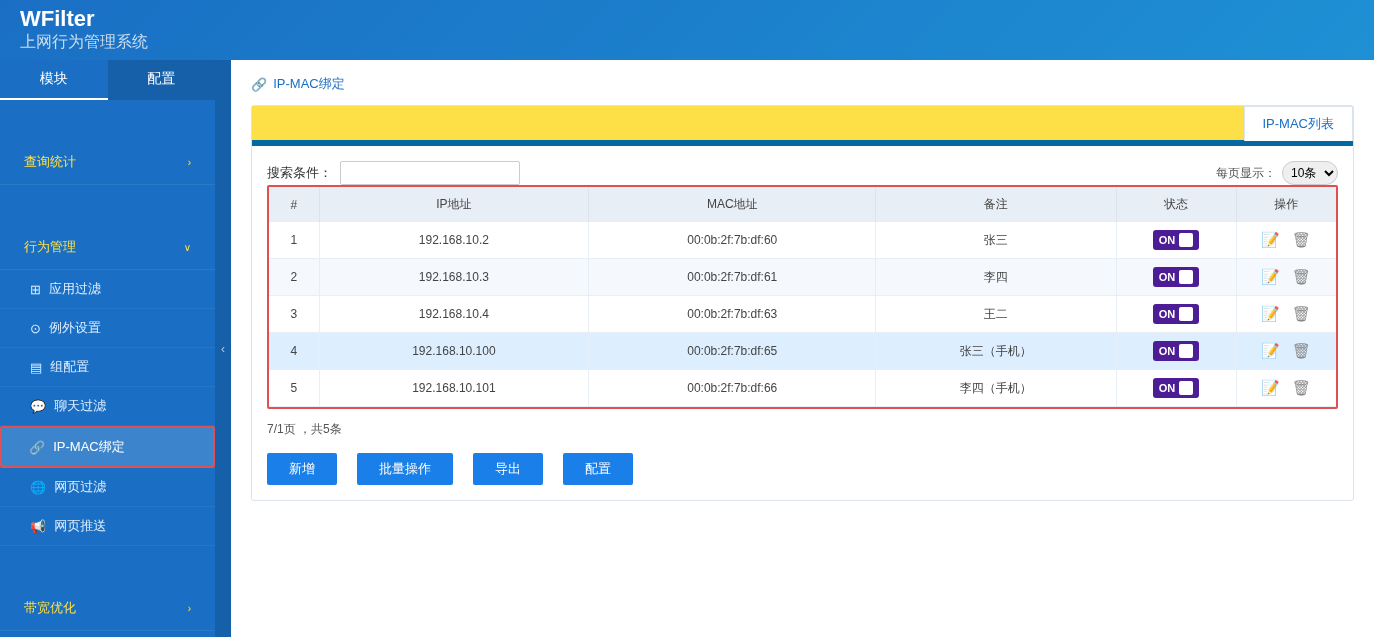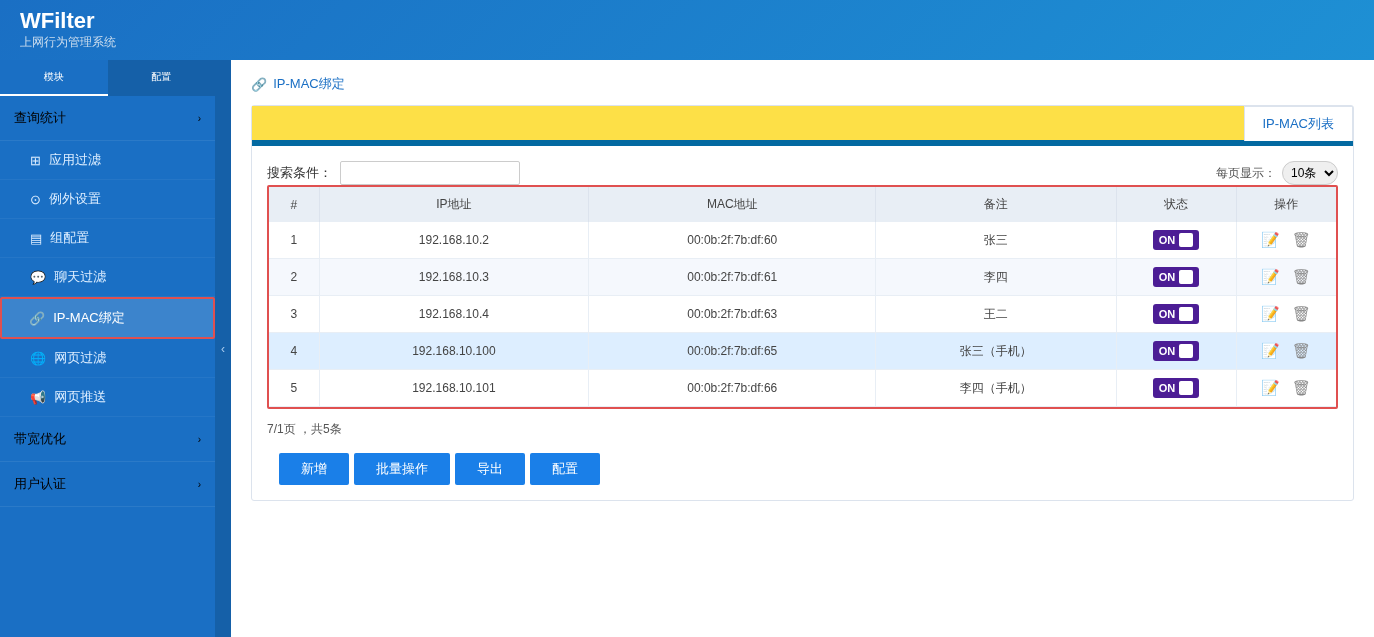--- a/index.html
+++ b/index.html
@@ -10,48 +10,49 @@
       background: linear-gradient(135deg, #1a6fc4 0%, #1e90d4 100%);
       height: 60px;
       display: flex;
       align-items: center;
       justify-content: space-between;
       padding: 0 20px;
       flex-shrink: 0;
     }
     .header-logo { display: flex; flex-direction: column; }
     .header-logo-title { color: #fff; font-size: 22px; font-weight: bold; line-height: 1; }
-    .header-logo-sub { color: #cde; font-size: 12px; margin-top: 2px; }
+    .header-logo-sub { color: #cde; font-size: 16px; margin-top: 2px; }
     .header-right { display: flex; align-items: center; gap: 12px; color: #fff; font-size: 13px; }
     .header-license { color: #fff; }
     .header-icons { display: flex; align-items: center; gap: 8px; }
     .badge { background: #e53; color: #fff; border-radius: 50%; width: 16px; height: 16px; font-size: 10px; display: flex; align-items: center; justify-content: center; }
 
     
     .body-wrap { display: flex; flex: 1; overflow: hidden; }
 
     
     .sidebar {
       width: 215px;
       background: #1a6fc4;
       flex-shrink: 0;
       display: flex;
       flex-direction: column;
       overflow-y: auto;
     }
     .sidebar-tabs { display: flex; background: #1560a8; }
     .sidebar-tab {
       flex: 1; text-align: center; padding: 10px 0; color: #fff; cursor: pointer;
-      font-size: 10px; border-bottom: 2px solid transparent;
+      font-size: 14px; border-bottom: 2px solid transparent;
     }
     .sidebar-tab.active { background: #1a6fc4; border-bottom: 2px solid #fff; }
     .sidebar-item {
       display: flex; align-items: center; justify-content: space-between;
-      padding: 13px 14px; color: #000000; cursor: pointer; font-size: 13px;
+      padding: 13px 24px; color: #fde047; cursor: pointer; font-size: 13px;
       border-bottom: 1px solid rgba(255,255,255,0.08);
+      margin-top: 40px;
     }
     .sidebar-item-label { display: flex; align-items: center; gap: 8px; }
     .sidebar-sub-item {
       display: flex; align-items: center; gap: 8px;
       padding: 10px 18px 10px 30px; color: #ddeeff; cursor: pointer; font-size: 13px;
       border-bottom: 1px solid rgba(255,255,255,0.05);
     }
     .sidebar-sub-item.selected { background: rgba(255,255,255,0.18); color: #fff; border-left: 3px solid #fff; padding-left: 27px; }
     .arrow { font-size: 10px; }
 
@@ -104,21 +105,21 @@
     .toggle-on::after { content: ''; display: inline-block; width: 14px; height: 14px; background: #fff; border-radius: 2px; }
 
     
     .action-icon { color: #1a7fe8; cursor: pointer; font-size: 15px; margin: 0 4px; }
     .action-icon-del { color: #888; cursor: pointer; font-size: 15px; margin: 0 4px; }
 
     
     .pagination { margin-top: 12px; color: #555; font-size: 12px; }
 
     
-    .btn-row { display: flex; gap: 5px; margin-top: 15px; margin-left: 12px; }
+    .btn-row { display: flex; gap: 20px; margin-top: 15px; }
     .btn {
       padding: 7px 22px; border: none; border-radius: 2px; cursor: pointer;
       font-size: 13px; color: #fff; background: #1a7fe8;
     }
 
     
     .footer { background: #f5f7fa; border-top: 1px solid #e0e5eb; padding: 6px 20px; text-align: right; color: #aaa; font-size: 11px; flex-shrink: 0; }
   </style>
 </head>
 <body>
@@ -138,20 +139,26 @@
       <div class="sidebar-tab">配置</div>
     </div>
 
     <div class="sidebar-item">
       <span class="sidebar-item-label">
         <span>查询统计</span>
       </span>
       <span class="arrow">›</span>
     </div>
 
+    <div class="sidebar-item">
+      <span class="sidebar-item-label">
+        <span>行为管理</span>
+      </span>
+      <span class="arrow">∨</span>
+    </div>
 
     <div class="sidebar-sub-item">
       <span style="font-size:13px;">⊞</span>
       <span>应用过滤</span>
     </div>
 
     <div class="sidebar-sub-item">
       <span style="font-size:13px;">⊙</span>
       <span>例外设置</span>
     </div>

